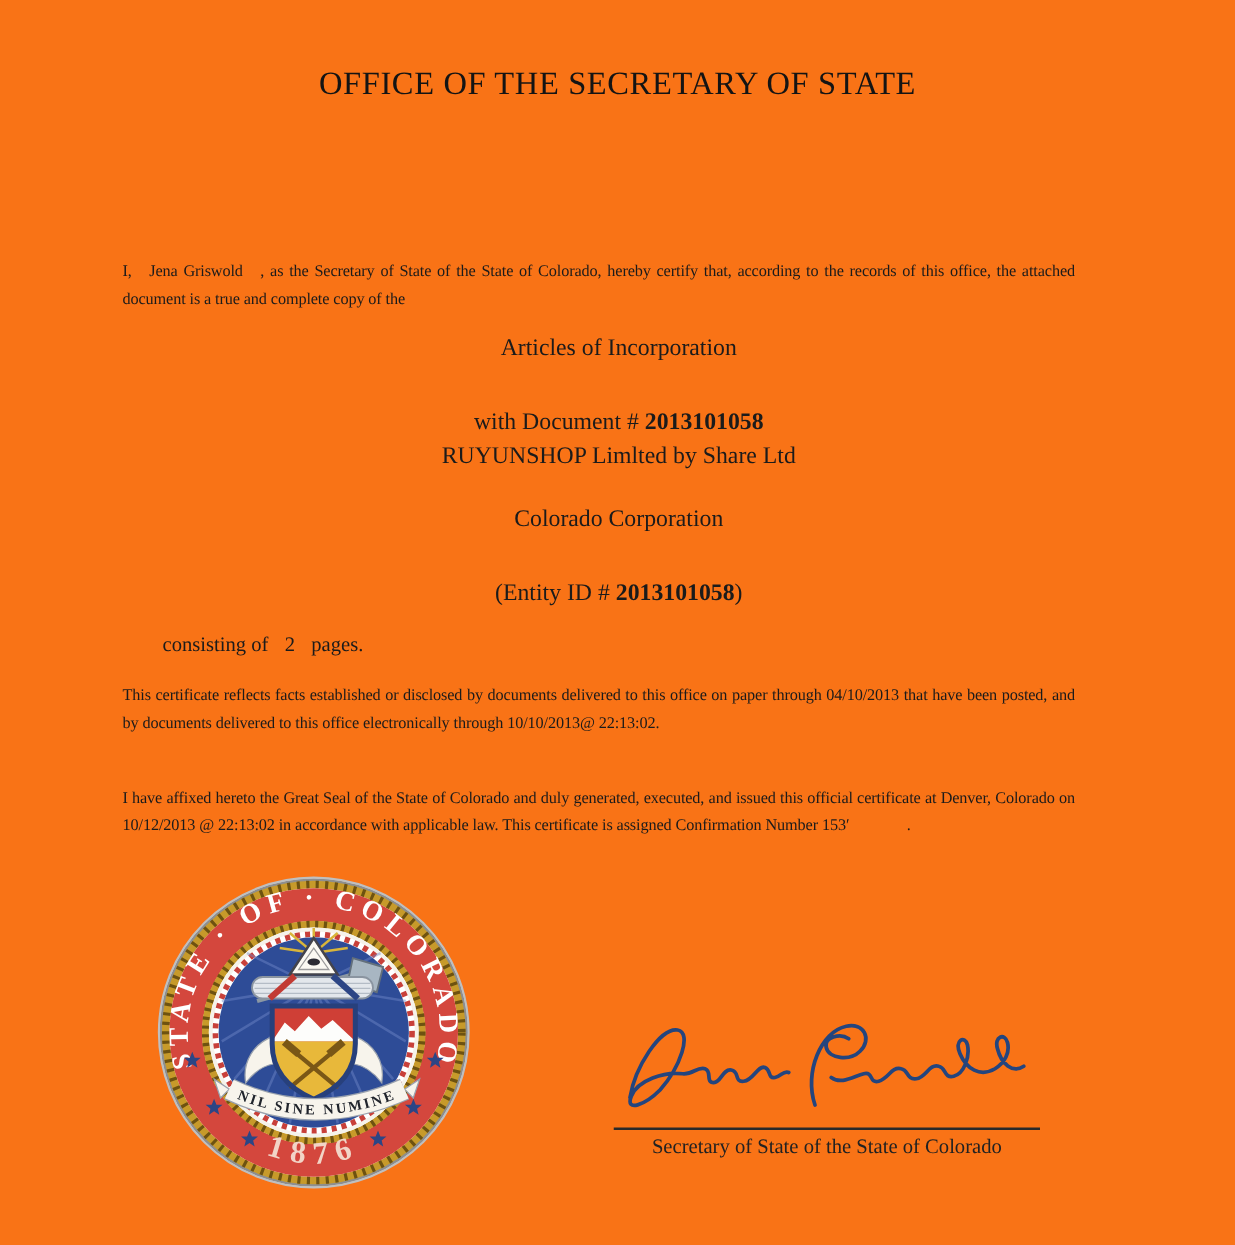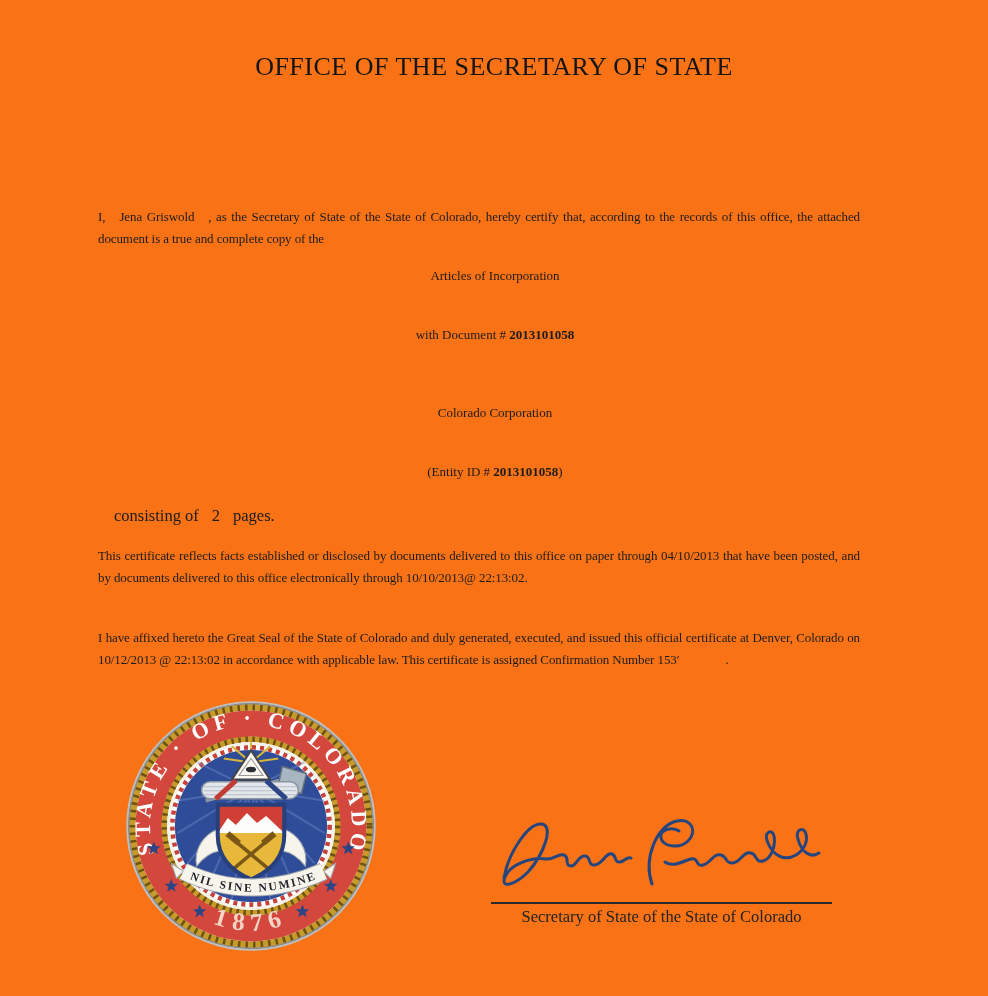--- a/index.html
+++ b/index.html
@@ -17,33 +17,33 @@
     text-align:center; font-size:30px; font-weight:bold; letter-spacing:4px;
     color:#0d0d0d;
   }
   .para {
     position:absolute; left:98px; width:762px; margin:0;
     font-size:13px; line-height:21.8px; text-align:justify;
     letter-spacing:-0.1px;
   }
   .cline {
     position:absolute; left:114px; width:762px;
-    text-align:center; font-size:13px;
+    text-align:center; font-size:19px;
   }
   .b { font-weight:bold; }
   .name-gap { margin:0 14px; }
   .num-gap  { margin:0 13px; }
   .redact-gap { display:inline-block; width:46px; }
   #para-intro  { top:206px; }
   #line-doc-type  { top:268px; }
   #line-doc-num   { top:327px; }
   #line-entity-name { top:354px; }
   #line-entity-type { top:405px; }
   #line-entity-id   { top:464px; }
-  #line-pages { position:absolute; left:114px; top:506px; font-size:16.5px; }
+  #line-pages { position:absolute; left:130px; top:506px; font-size:16.5px; }
   #para-posted { top:545px; }
   #para-seal   { top:627px; }
   .seal-wrap { position:absolute; left:125px; top:700px; width:252px; height:252px; }
   .sig-svg   { position:absolute; left:486px; top:808px; width:336px; height:96px; }
   .sig-line  {
     position:absolute; left:491px; top:902px; width:341px; height:0;
     border-top:2px solid #2a2a2a;
   }
   .sig-title {
     position:absolute; left:491px; top:907px; width:341px;
@@ -62,20 +62,21 @@
     <div>OFFICE OF THE SECRETARY OF STATE</div>
   </div>
 
 
   <p class="para" id="para-intro"><span>I,</span><span class="name-gap">Jena Griswold</span><span>, as the Secretary of State of the State of Colorado, hereby certify that, according to the records of this office, the attached document is a true and complete copy of the</span></p>
 
   <div class="cline" id="line-doc-type">Articles of Incorporation</div>
 
   <div class="cline" id="line-doc-num"><span>with Document #</span>&nbsp;<span class="b">2013101058</span></div>
 
+  <div class="cline" id="line-entity-name">RUYUNSHOP Limlted by Share Ltd</div>
 
   <div class="cline" id="line-entity-type">Colorado Corporation</div>
 
   <div class="cline" id="line-entity-id"><span>(Entity ID #</span>&nbsp;<span class="b">2013101058</span><span>)</span></div>
 
   <div id="line-pages"><span>consisting of</span><span class="num-gap">2</span><span>pages.</span></div>
 
   <p class="para" id="para-posted">This certificate reflects facts established or disclosed by documents delivered to this office on paper through 04/10/2013 that have been posted, and by documents delivered to this office electronically through 10/10/2013@ 22:13:02.</p>
 
   <p class="para" id="para-seal"><span>I have affixed hereto the Great Seal of the State of Colorado and duly generated, executed, and issued this official certificate at Denver, Colorado on 10/12/2013 @ 22:13:02 in accordance with applicable law. This certificate is assigned Confirmation Number 153</span><span>′</span><span class="redact-gap"></span><span>.</span></p>

